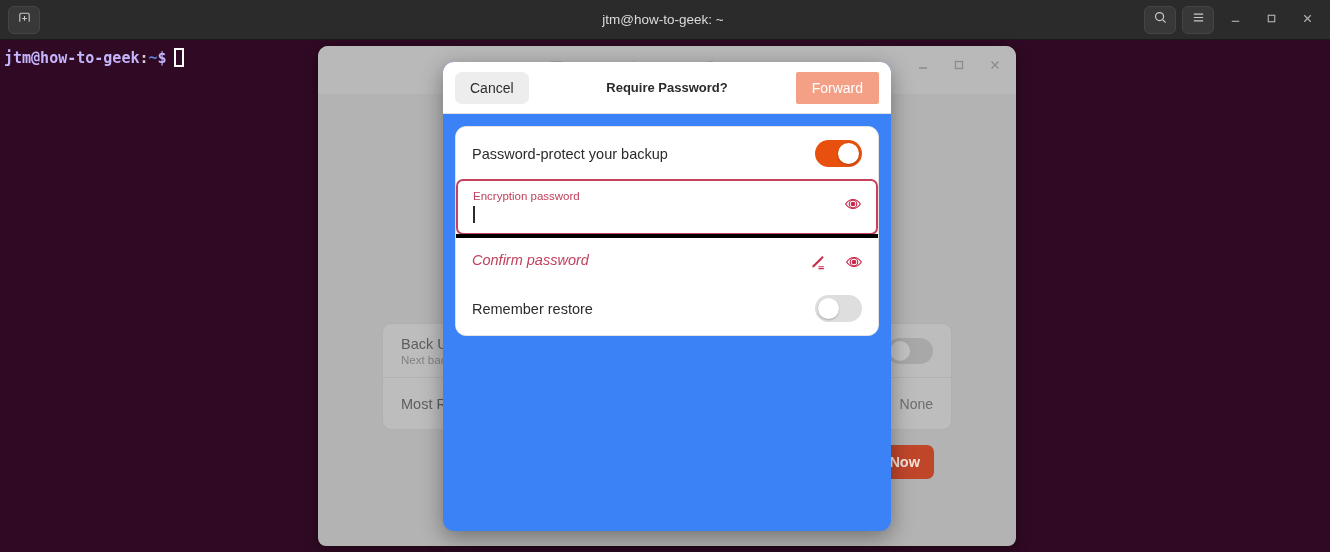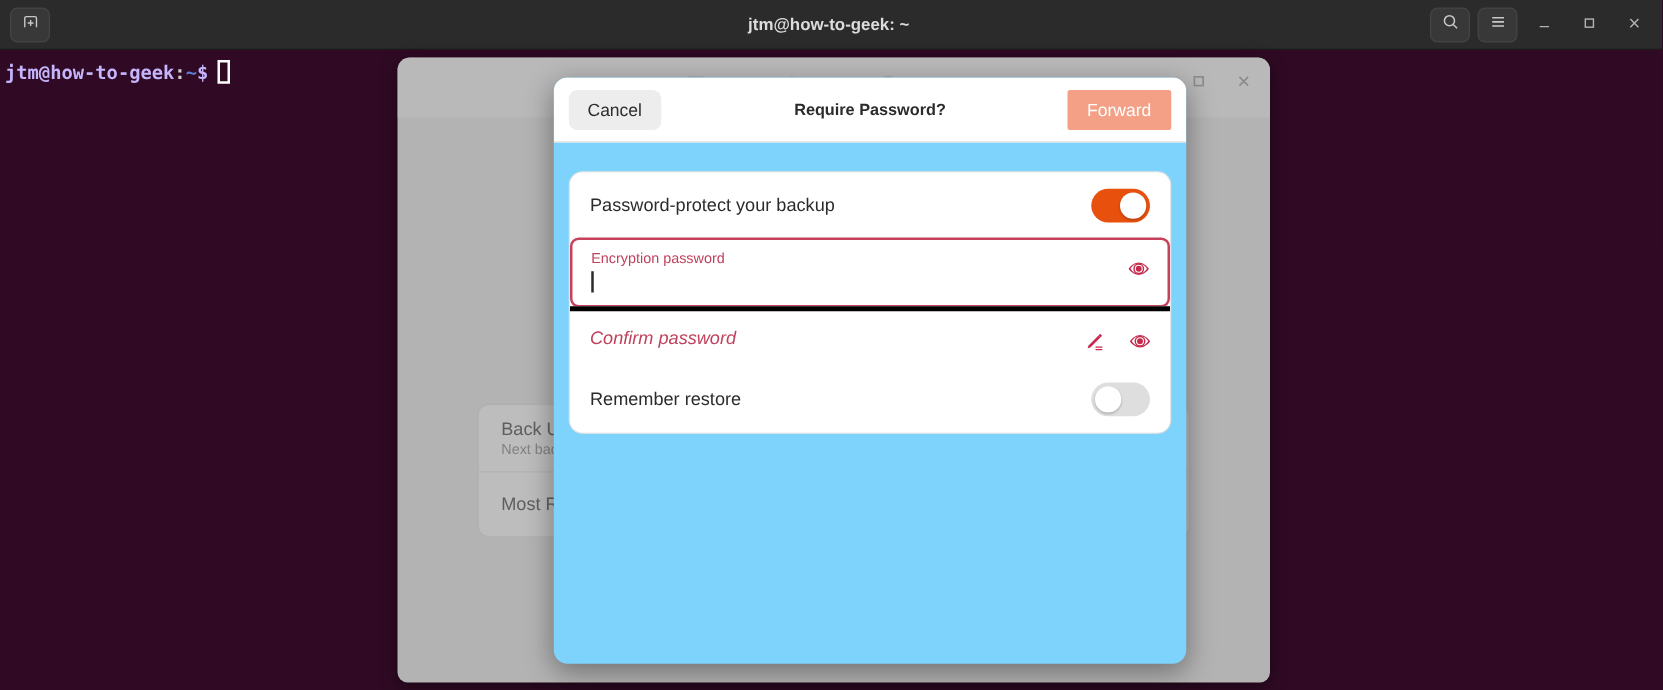--- a/index.html
+++ b/index.html
@@ -41,21 +41,21 @@
     display: flex; align-items: center; justify-content: center;
     color: #c8c8c8;
   }
   .hb-btn.boxed { background: #383838; border: 1px solid #454545; }
 
   .term-title {
     position: absolute;
     left: 0; right: 4px;
     text-align: center;
     font-size: 13.5px;
-    font-weight: bold;
+    font-weight: normal;
     color: #dcdcdc;
     pointer-events: none;
   }
 
   .hb-right {
     margin-left: auto;
     display: flex;
     align-items: center;
     gap: 6px;
     z-index: 2;
@@ -169,22 +169,22 @@
     align-items: center;
     justify-content: flex-end;
     padding-right: 14px;
     overflow: hidden;
   }
 
   
   .dialog {
     position: absolute;
     left: 443px; top: 62px;
-    width: 506px; height: 469px;
-    background: #7dd3fc;
+    width: 448px; height: 469px;
+    background: #3b82f6;
     border-radius: 11px;
     box-shadow: 0 6px 22px rgba(0,0,0,0.38);
     overflow: hidden;
     z-index: 10;
   }
 
   .dlg-header {
     position: relative;
     height: 52px;
     background: #ffffff;
@@ -228,21 +228,20 @@
     cursor: default;
   }
 
   .dlg-body { padding: 12px 12px 0 12px; }
 
   .prefs-card {
     background: #ffffff;
     border: 1px solid #e3e3e3;
     border-radius: 11px;
     overflow: hidden;
-    margin-top: 11px;
   }
 
   .pref-row {
     display: flex;
     align-items: center;
     padding: 13px 16px;
     background: #ffffff;
   }
 
   .pref-text { flex: 1; padding-right: 14px; }

